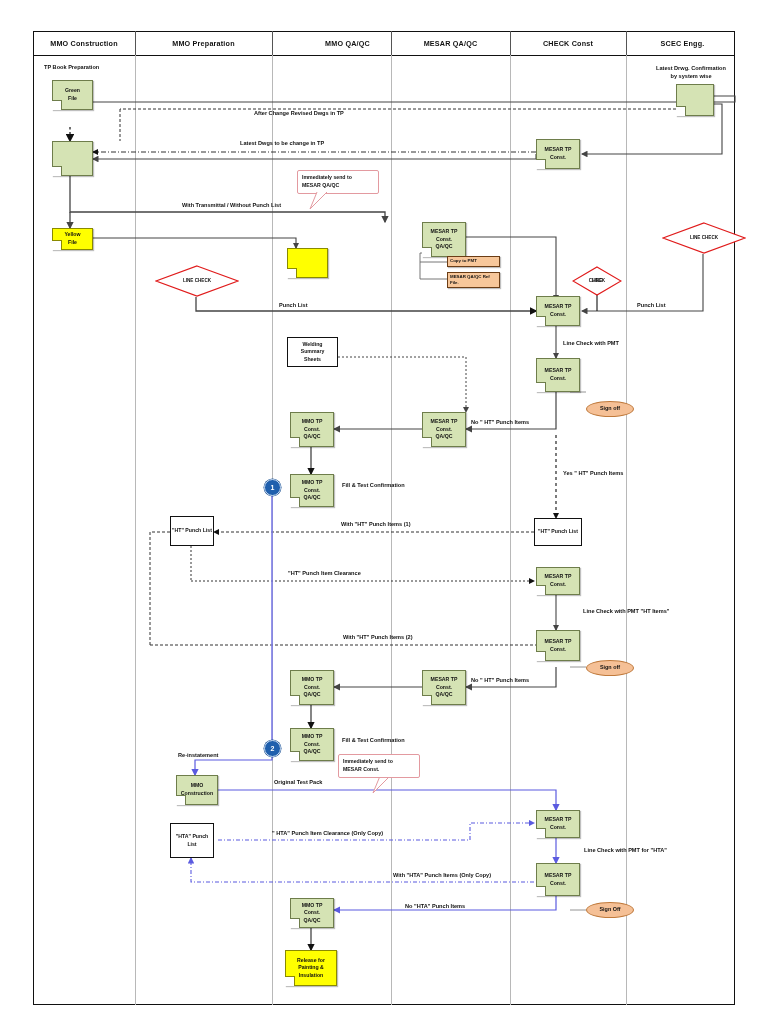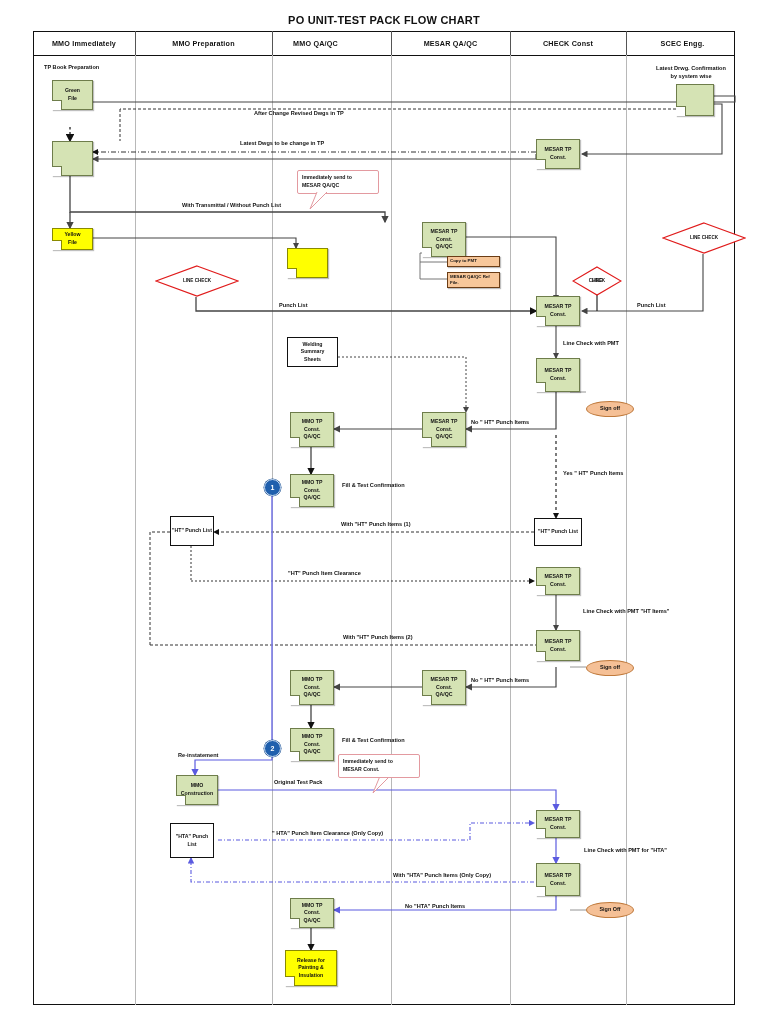--- a/index.html
+++ b/index.html
@@ -70,40 +70,39 @@
     border-radius:2px;}
 
   svg.wires{position:absolute;left:0;top:0;width:768px;height:1024px;
             pointer-events:none;}
 </style>
 </head>
 <body>
 
 <div id="chart">
 
-  <div class="title">PO UNIT-TEST PACK FLOW CHART</div>
 
   <div class="frame"></div>
   <div class="hdr-rule"></div>
 
   <div class="lane-div hdr" style="left:135px"></div>
   <div class="lane-div hdr" style="left:272px"></div>
   <div class="lane-div hdr" style="left:391px"></div>
   <div class="lane-div hdr" style="left:510px"></div>
   <div class="lane-div hdr" style="left:626px"></div>
 
   <div class="lane-div" style="left:135px;top:55px;height:950px"></div>
   <div class="lane-div" style="left:272px;top:55px;height:950px"></div>
   <div class="lane-div" style="left:391px;top:55px;height:950px"></div>
   <div class="lane-div" style="left:510px;top:55px;height:950px"></div>
   <div class="lane-div" style="left:626px;top:55px;height:950px"></div>
 
-  <div class="lane-hdr" style="left:33px;width:102px">MMO Immediately</div>
+  <div class="lane-hdr" style="left:33px;width:102px">MMO Construction</div>
   <div class="lane-hdr" style="left:135px;width:137px">MMO Preparation</div>
-  <div class="lane-hdr" style="left:256px;width:119px">MMO QA/QC</div>
+  <div class="lane-hdr" style="left:288px;width:119px">MMO QA/QC</div>
   <div class="lane-hdr" style="left:391px;width:119px">MESAR QA/QC</div>
   <div class="lane-hdr" style="left:510px;width:116px">CHECK Const</div>
   <div class="lane-hdr" style="left:626px;width:113px">SCEC Engg.</div>
 
   <svg class="wires">
     <defs>
       <marker id="ah" markerWidth="6" markerHeight="6" refX="5" refY="3" orient="auto">
         <path d="M0,0 L6,3 L0,6 z" fill="#444"></path>
       </marker>
       <marker id="ahk" markerWidth="6" markerHeight="6" refX="5" refY="3" orient="auto">

